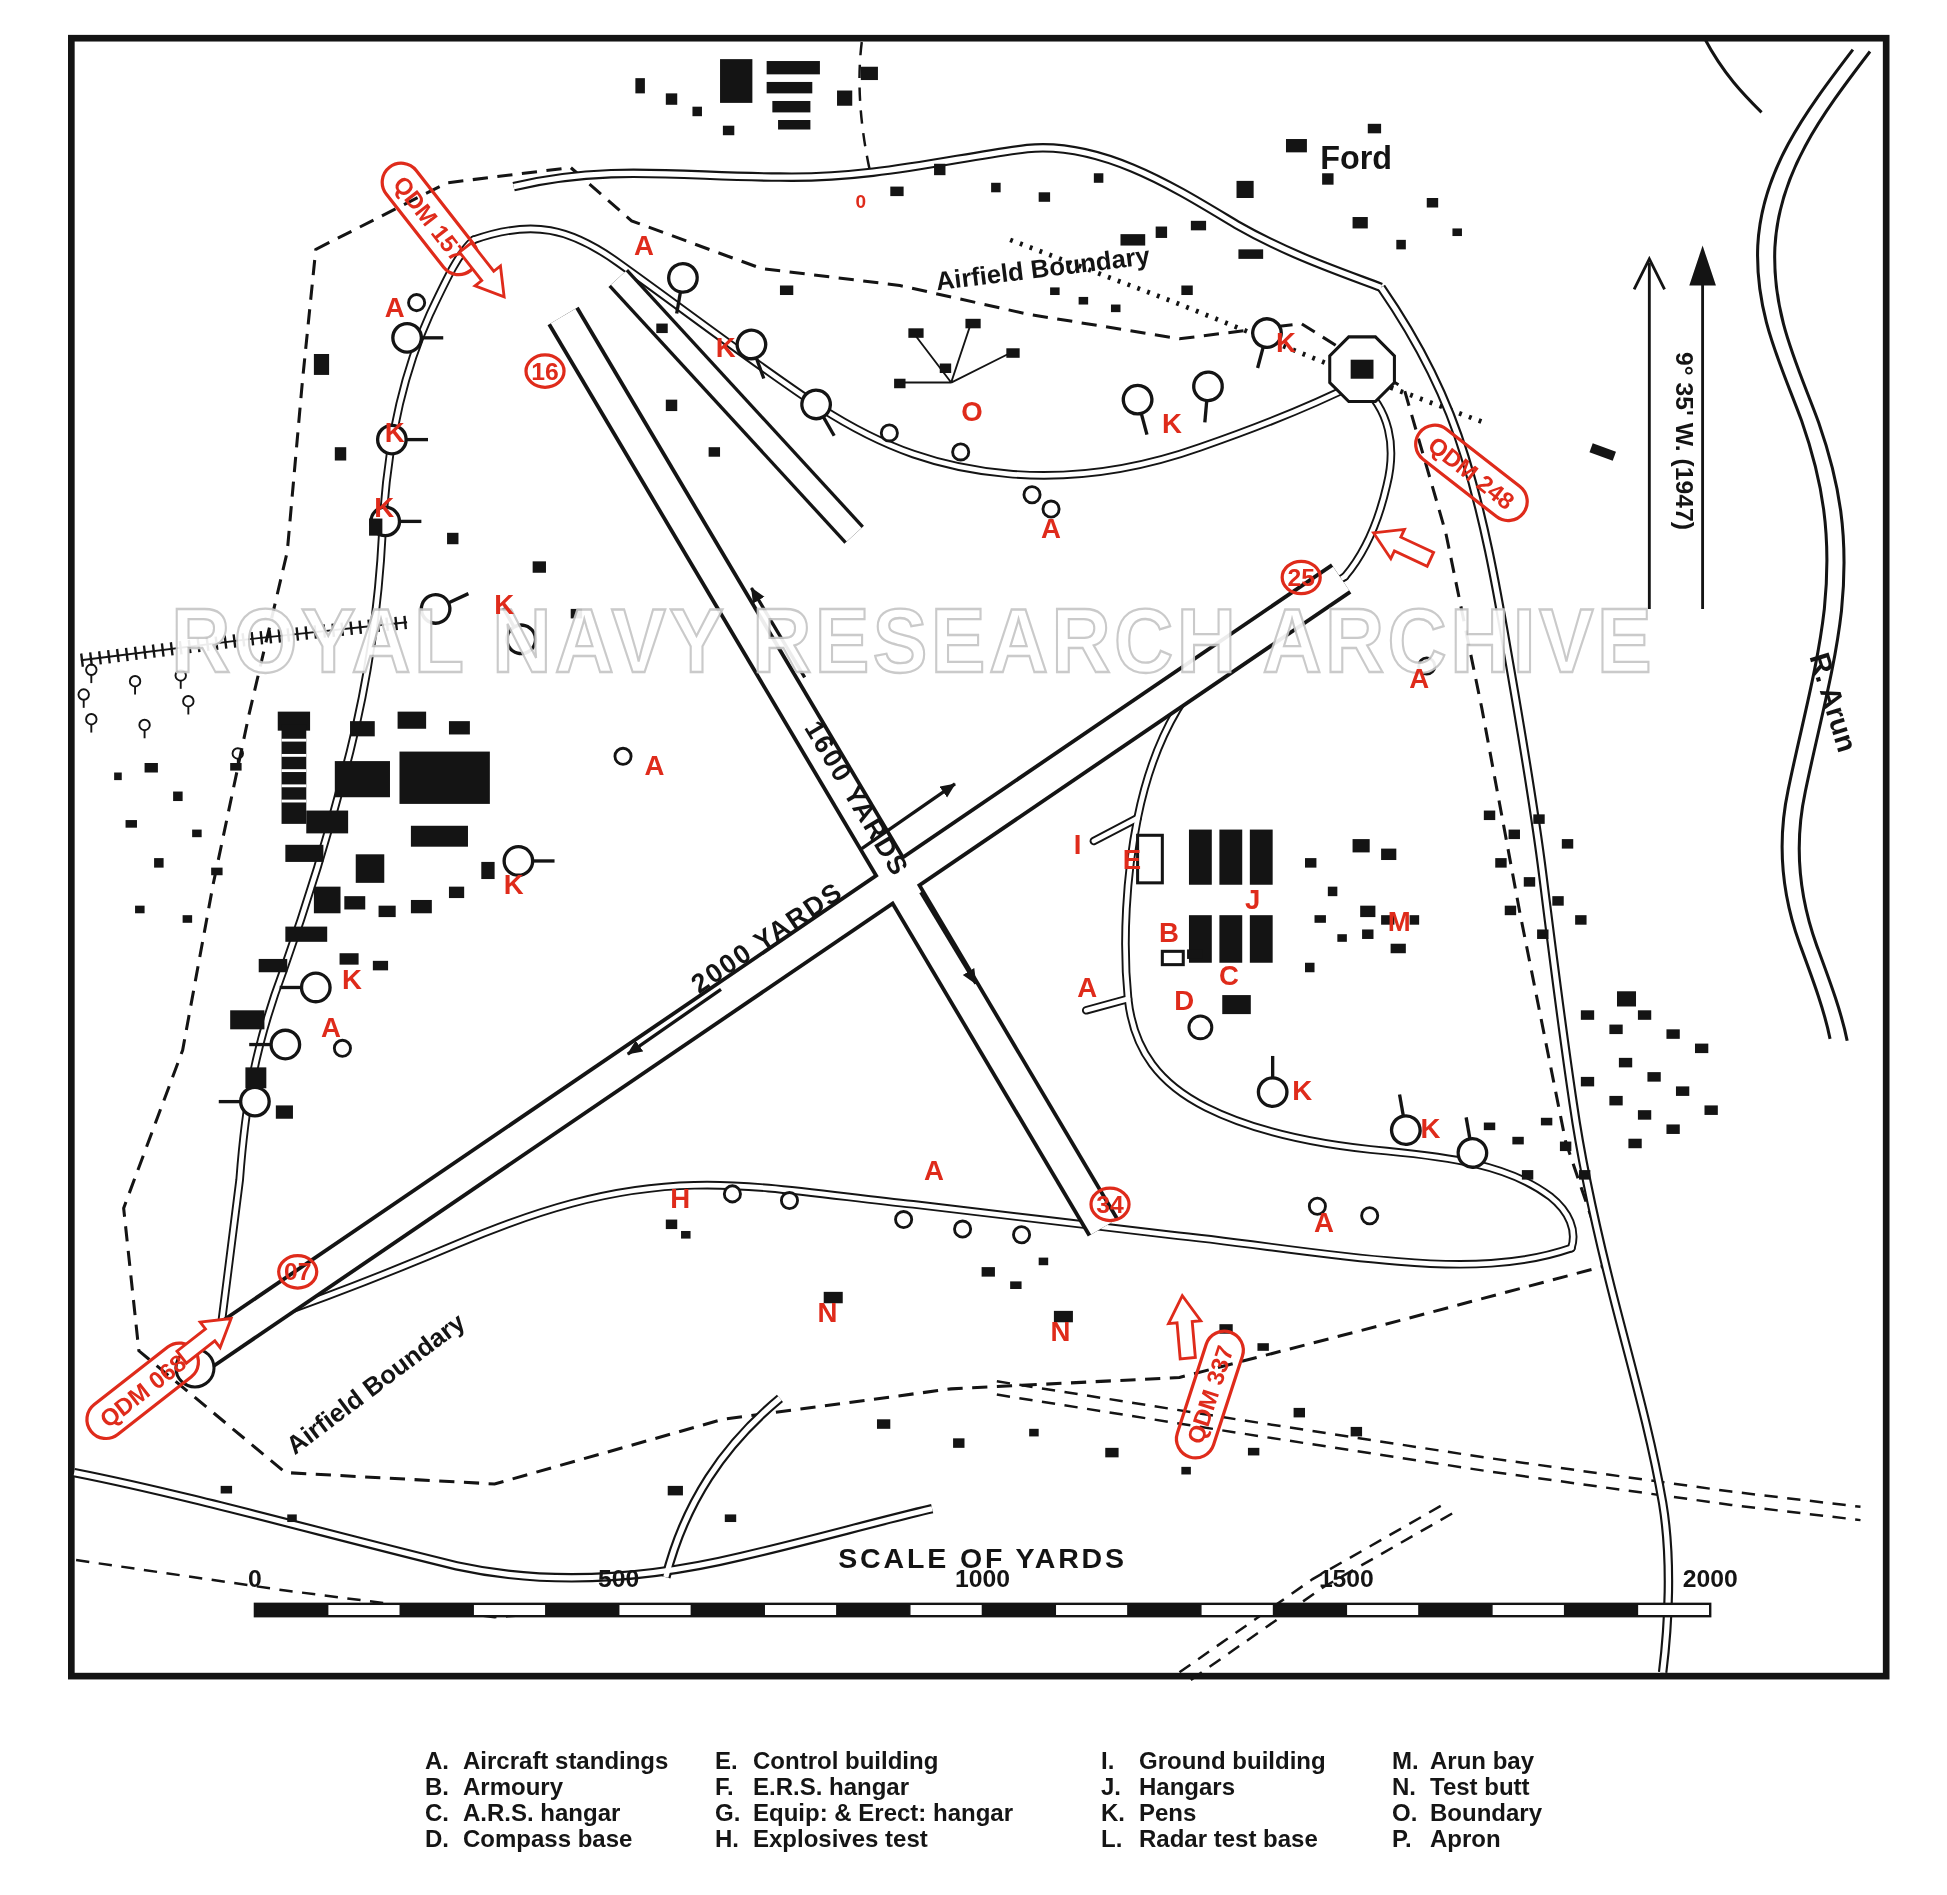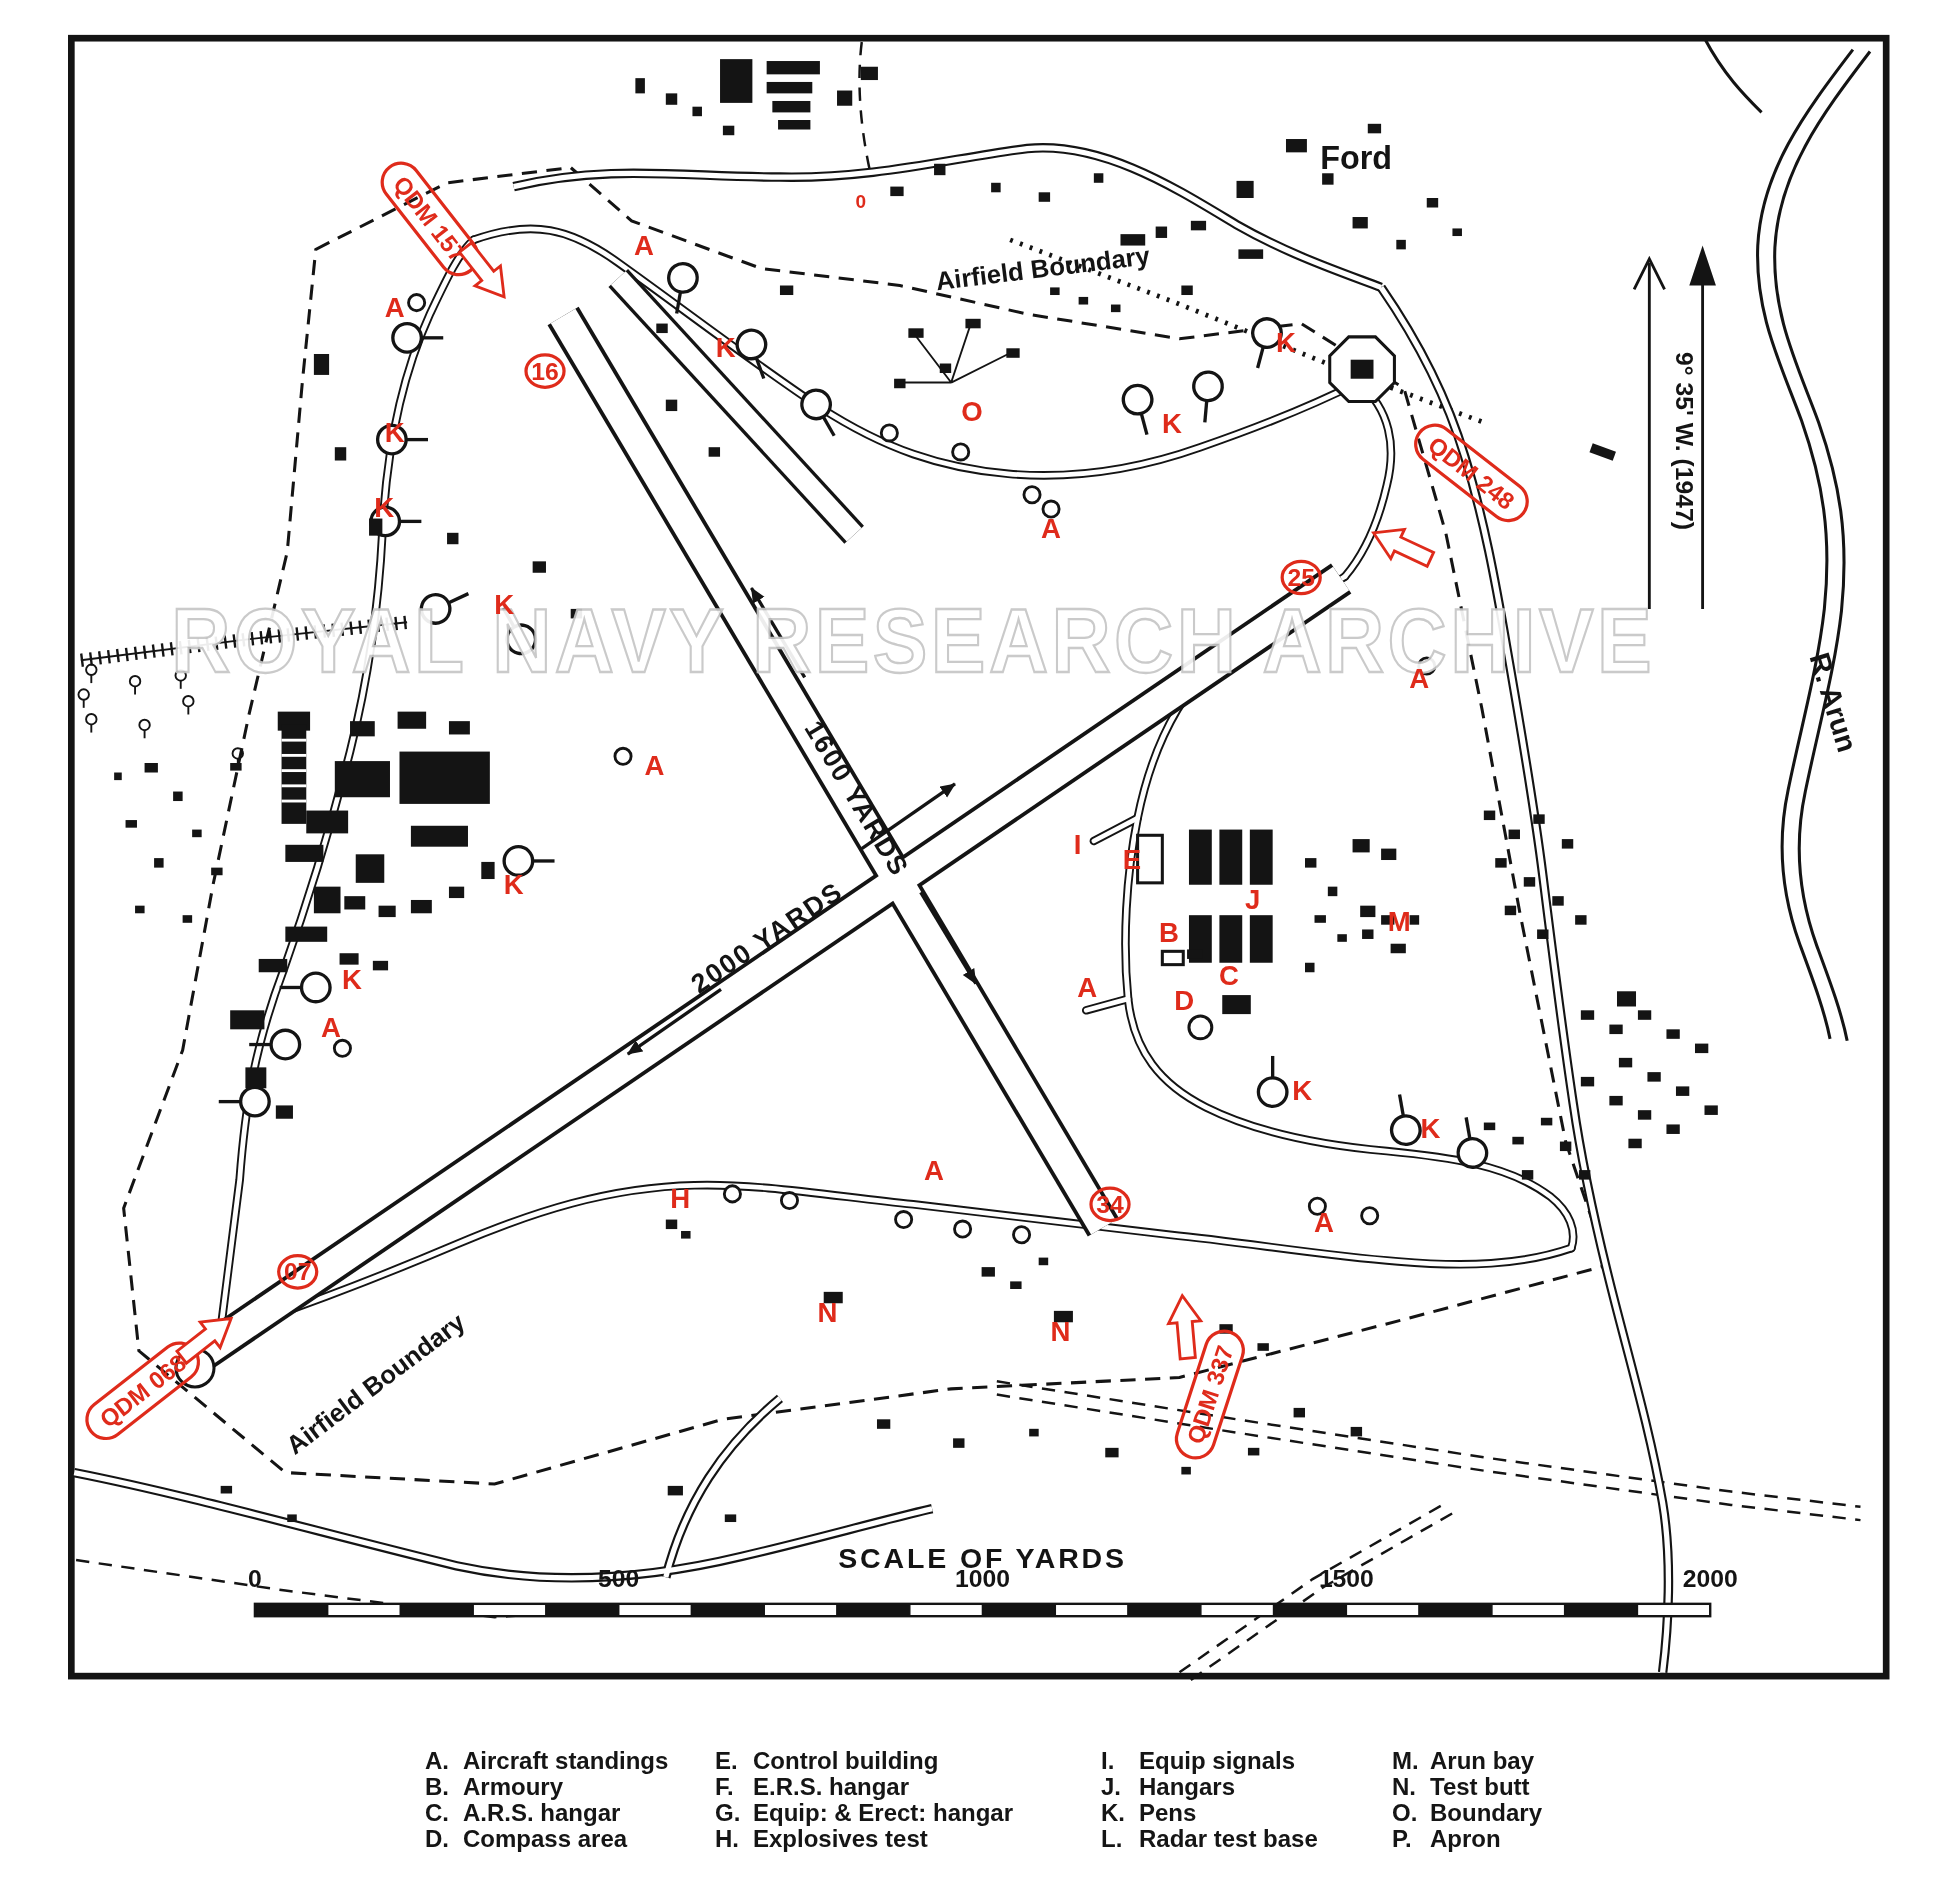--- a/index.html
+++ b/index.html
@@ -488,21 +488,21 @@
         <div class="legend-row">
           <span class="legend-key">B.</span>
           <span class="legend-label">Armoury</span>
         </div>
         <div class="legend-row">
           <span class="legend-key">C.</span>
           <span class="legend-label">A.R.S. hangar</span>
         </div>
         <div class="legend-row">
           <span class="legend-key">D.</span>
-          <span class="legend-label">Compass area</span>
+          <span class="legend-label">Compass base</span>
         </div>
       </div>
       <div class="legend-col" style="left: 715px;">
         <div class="legend-row">
           <span class="legend-key">E.</span>
           <span class="legend-label">Control building</span>
         </div>
         <div class="legend-row">
           <span class="legend-key">F.</span>
           <span class="legend-label">E.R.S. hangar</span>
@@ -512,21 +512,21 @@
           <span class="legend-label">Equip: &amp; Erect: hangar</span>
         </div>
         <div class="legend-row">
           <span class="legend-key">H.</span>
           <span class="legend-label">Explosives test</span>
         </div>
       </div>
       <div class="legend-col" style="left: 1101px;">
         <div class="legend-row">
           <span class="legend-key">I.</span>
-          <span class="legend-label">Equip signals</span>
+          <span class="legend-label">Ground building</span>
         </div>
         <div class="legend-row">
           <span class="legend-key">J.</span>
           <span class="legend-label">Hangars</span>
         </div>
         <div class="legend-row">
           <span class="legend-key">K.</span>
           <span class="legend-label">Pens</span>
         </div>
         <div class="legend-row">

